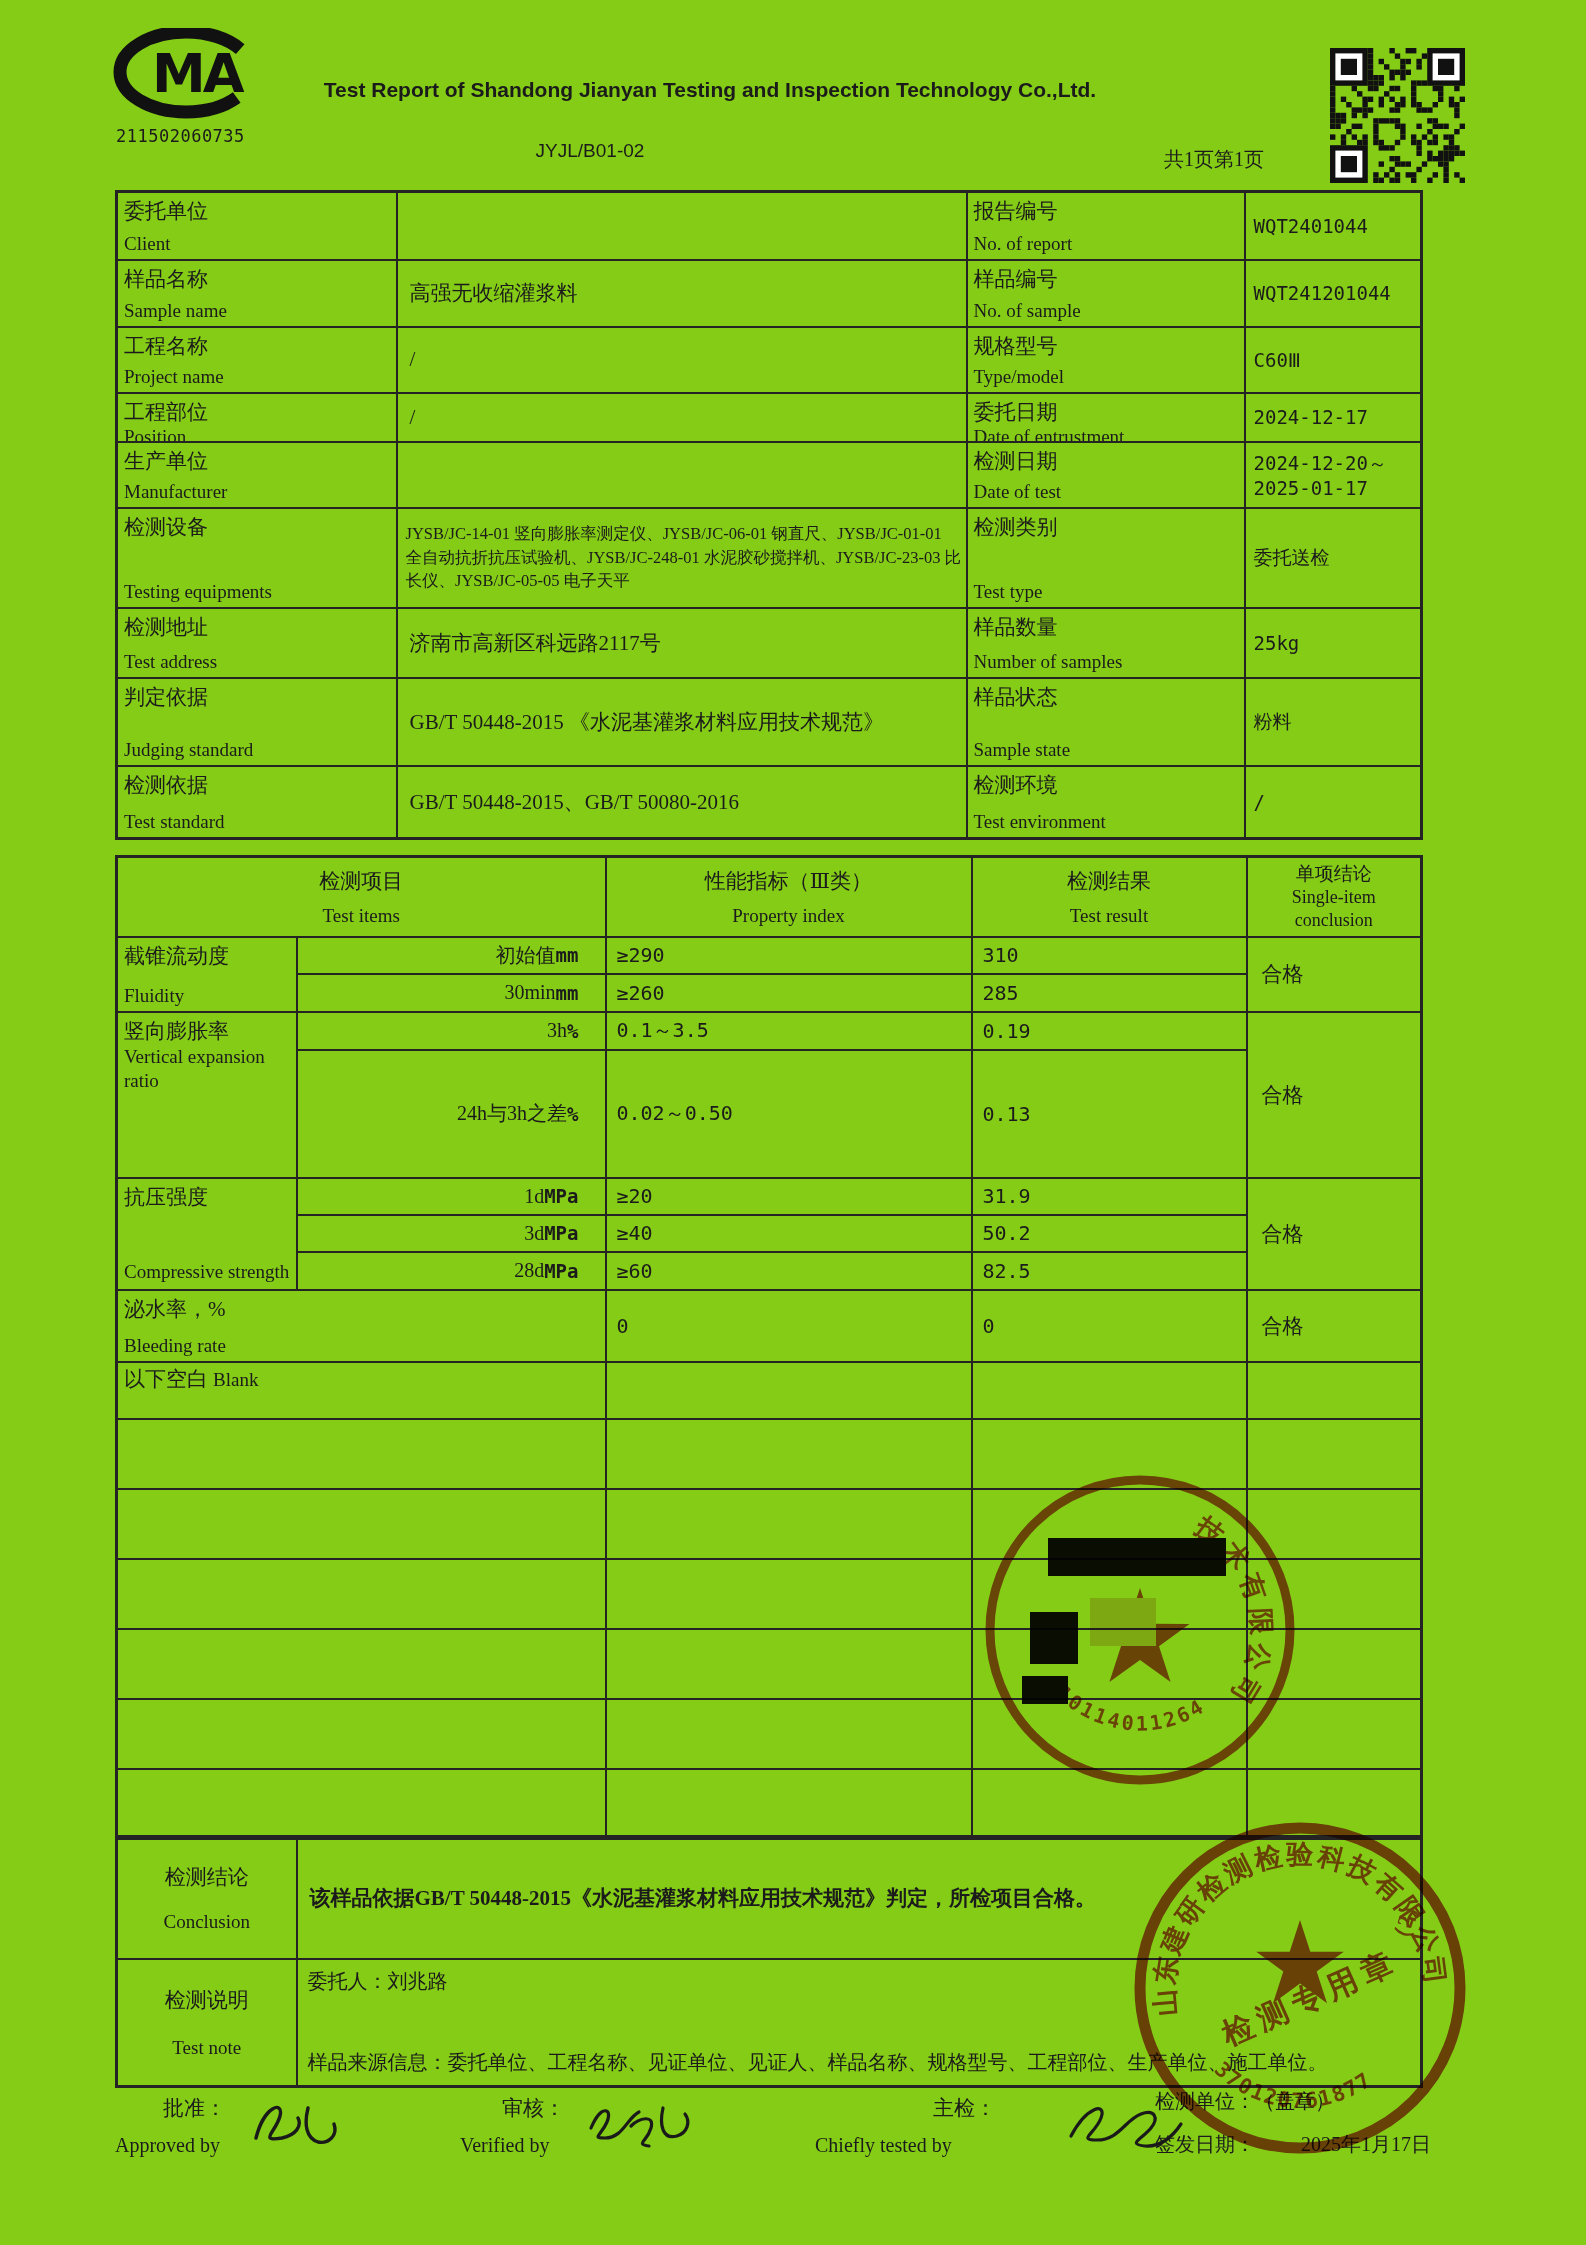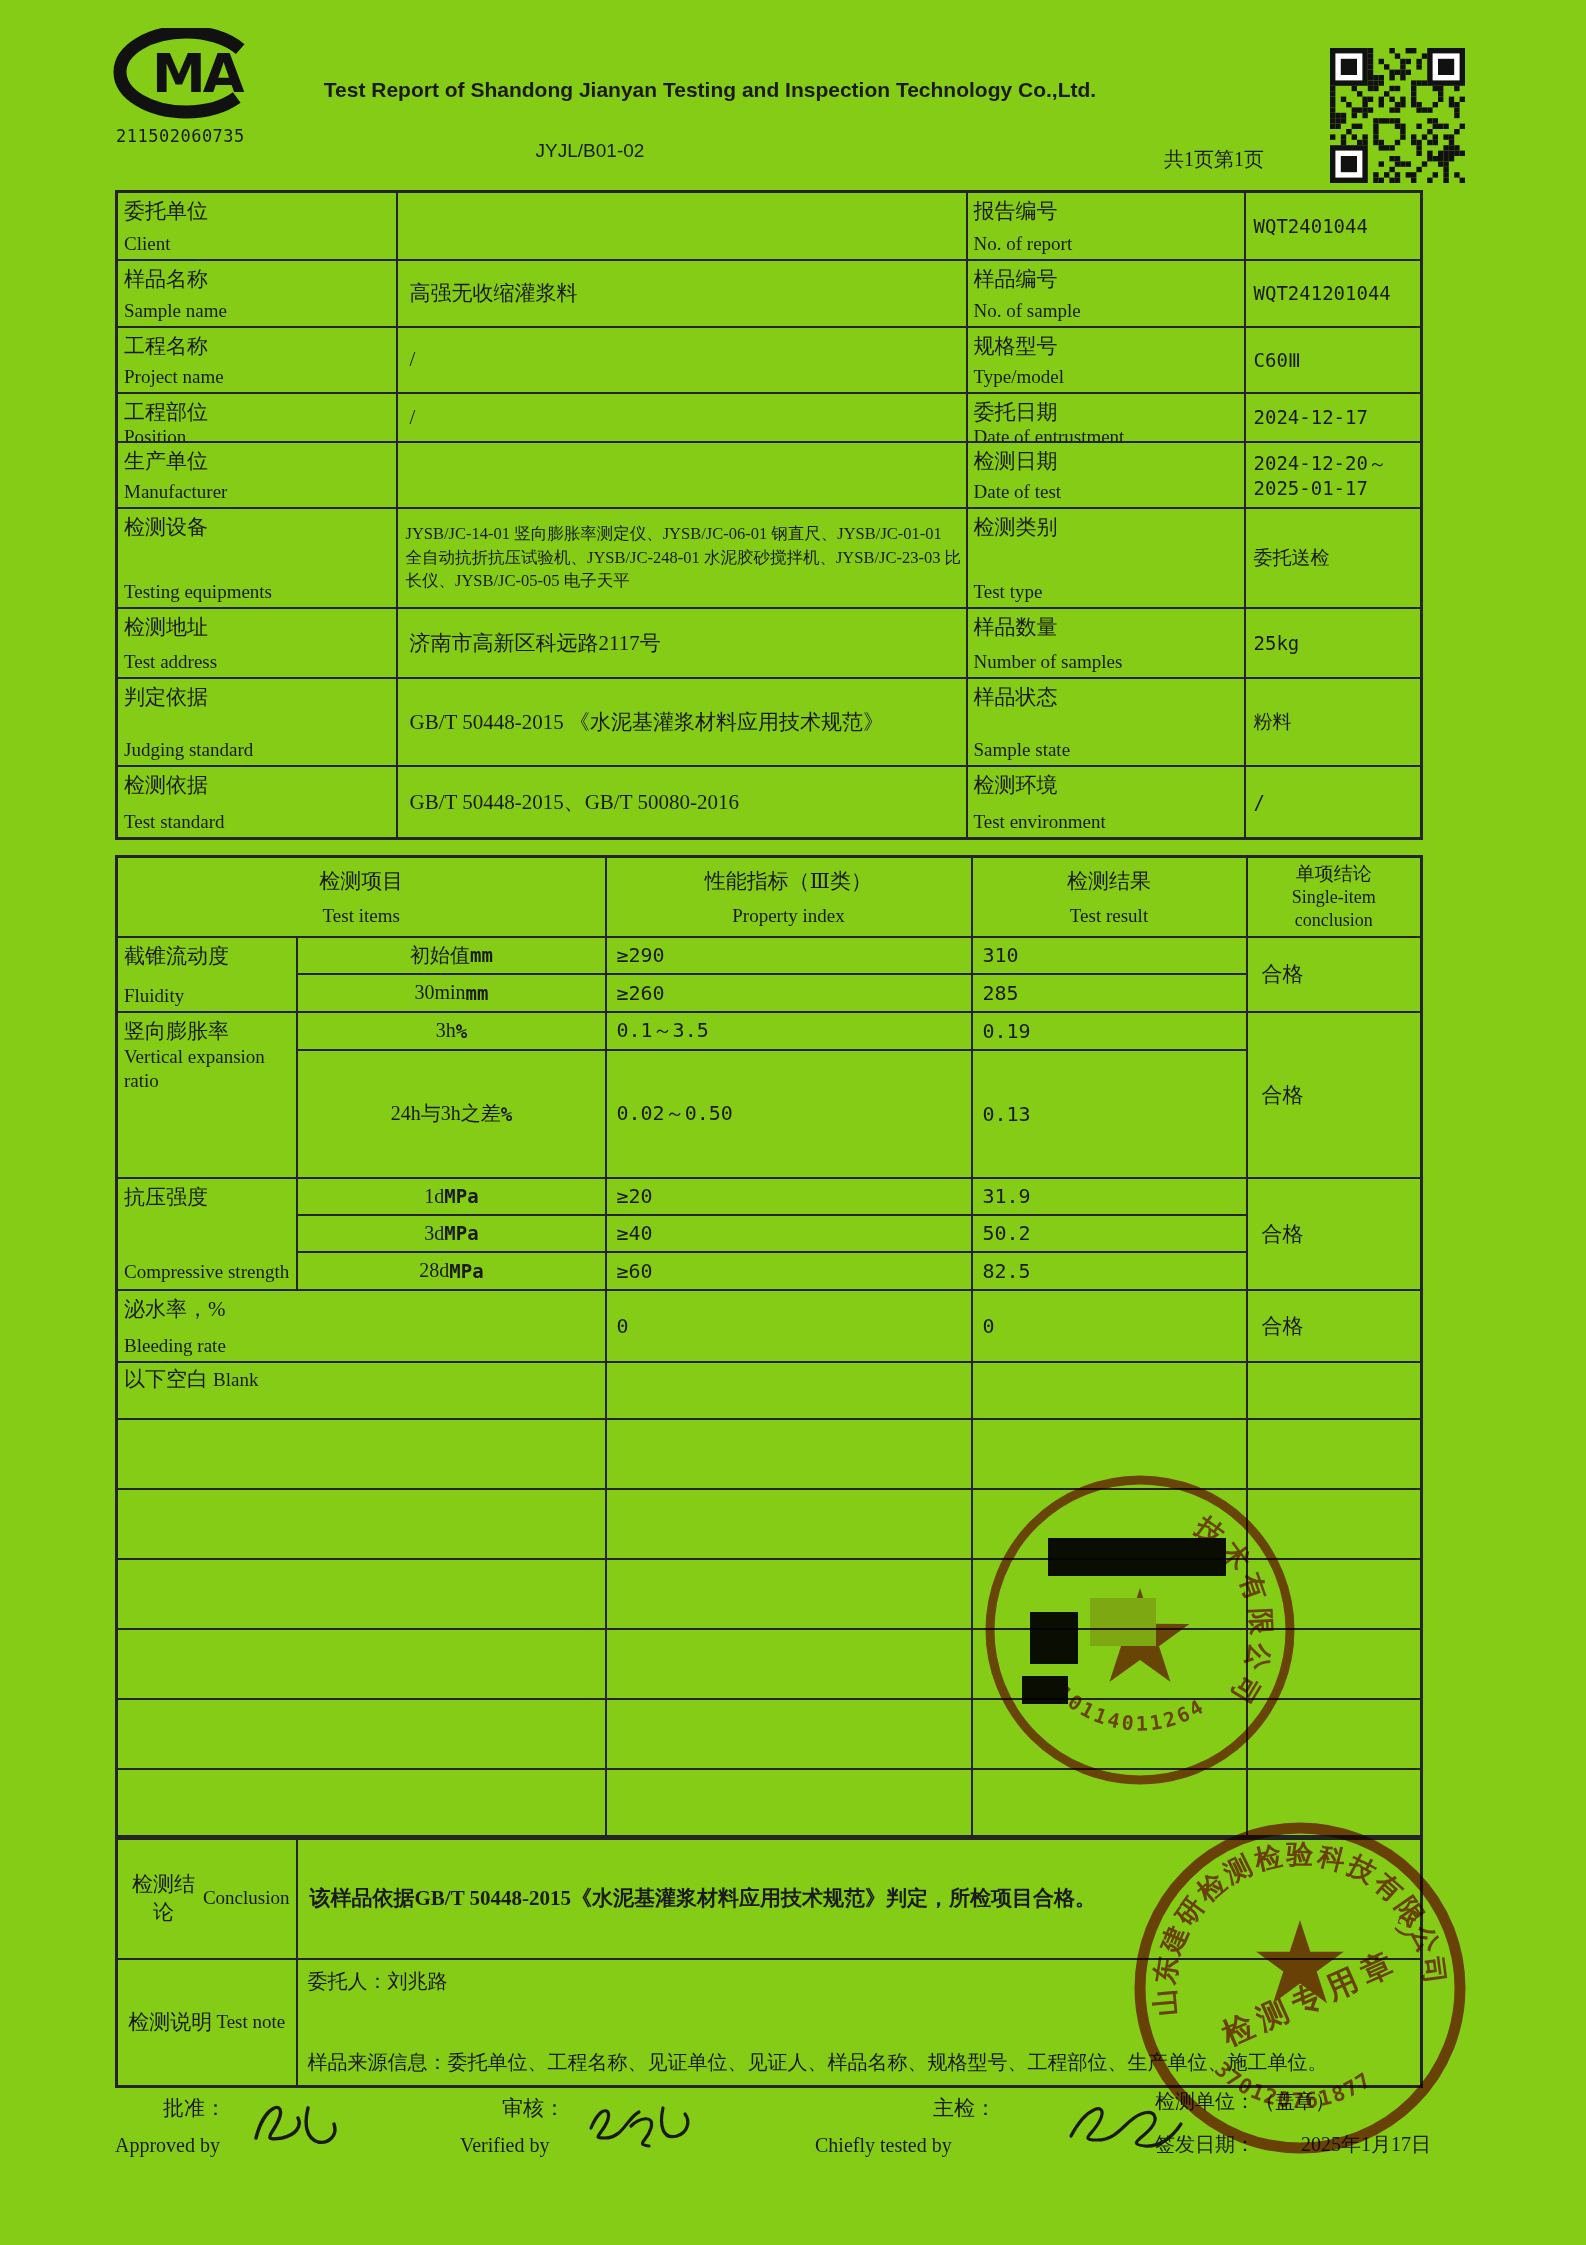--- a/index.html
+++ b/index.html
@@ -36,26 +36,26 @@
   .cellfill{position:absolute;inset:4px 6px;display:flex;flex-direction:column;
             justify-content:space-between;}
   .cn{font-size:21px;}
   .en{font-size:19px;}
   .val{font-size:21px;padding-left:12px;}
   .rv{font-size:19px;padding-left:8px;white-space:pre-line;
       font-family:"DejaVu Sans Mono","Liberation Mono",monospace;}
   .small{font-size:16.5px;line-height:1.45;padding-left:8px;padding-right:4px;}
   .hdrfill{position:absolute;inset:4px 6px;display:flex;flex-direction:column;
            justify-content:space-around;align-items:center;text-align:center;}
-  .itemcell{display:flex;justify-content:center;align-items:center;padding-right:20px;margin-left:17px;}
+  .itemcell{display:flex;justify-content:flex-end;align-items:center;padding-right:20px;margin-left:17px;}
   .it{font-size:20px;padding-left:4px;}
   .un{font-size:19px;font-weight:600;font-family:"DejaVu Sans Mono",monospace;}
   .tw{font-family:"DejaVu Sans Mono","Liberation Mono",monospace;font-size:20px;padding-left:10px;}
   .ok{font-size:21px;padding-left:14px;}
-  .labmid{position:absolute;inset:4px 6px;display:flex;
+  .labmid{position:absolute;inset:4px 6px;display:flex;flex-direction:column;
           justify-content:space-evenly;align-items:center;text-align:center;}
   .notefill{position:absolute;inset:8px 10px;display:flex;flex-direction:column;
             justify-content:space-between;}
   .concl-text{font-size:21px;font-weight:600;padding-left:12px;}
   
   .footer{position:absolute;left:115px;top:2094px;width:1420px;height:120px;font-size:20px;}
   .fblock{position:absolute;top:0;}
   .fb-cn{display:block;font-size:21px;}
   .fb-en{display:block;margin-top:12px;font-size:20px;}
   .sig{position:absolute;top:2px;}

